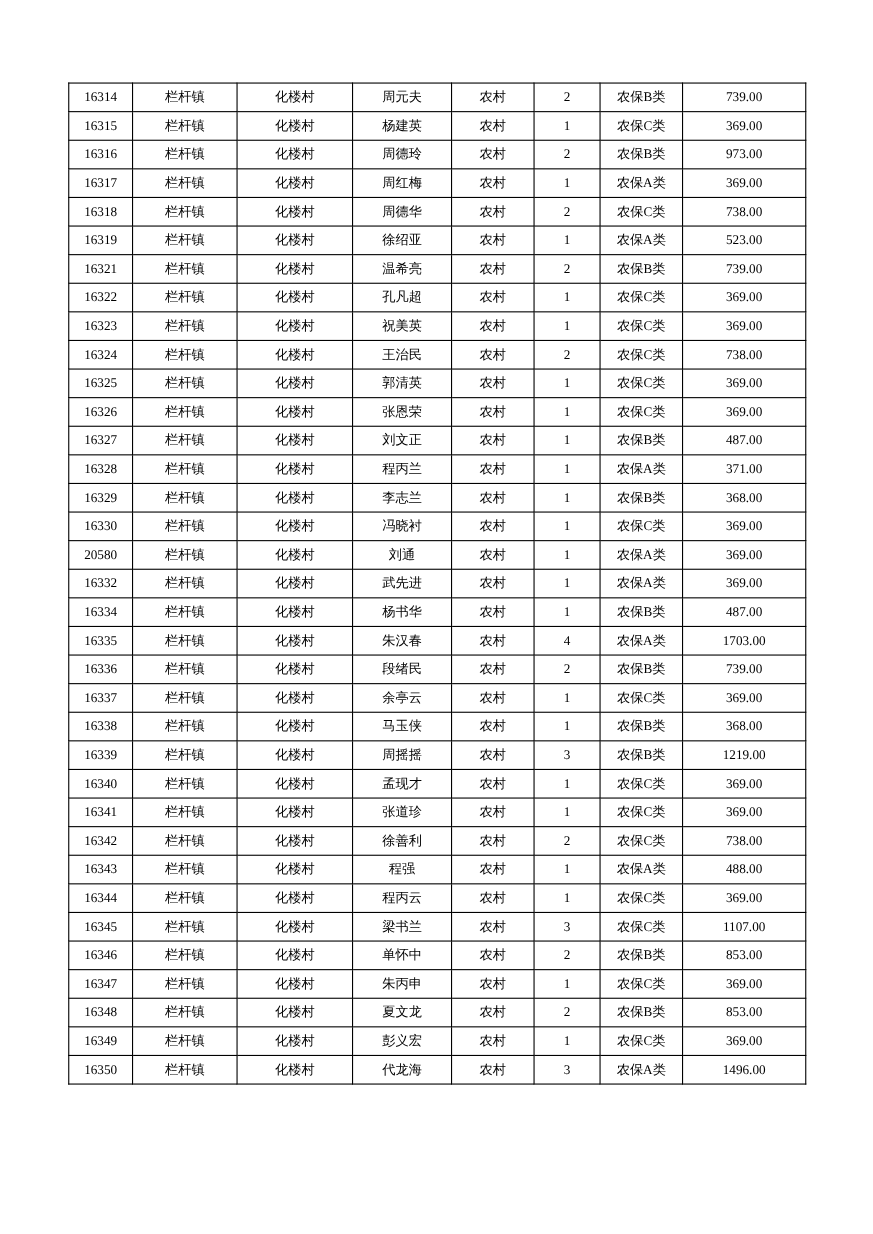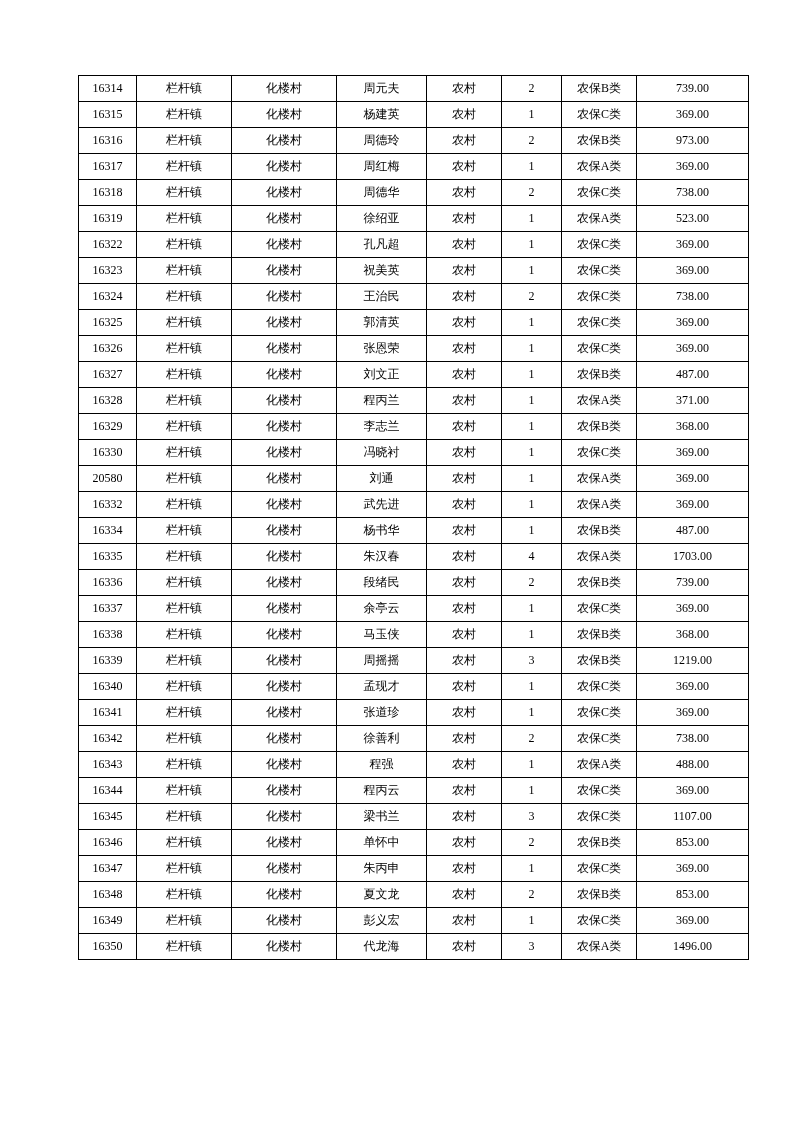--- a/index.html
+++ b/index.html
@@ -25,21 +25,20 @@
   }
   .table-wrap {
     position: absolute;
     top: 75px;
     left: 62px;
   }
   table.data-table {
     border-collapse: collapse;
     table-layout: fixed;
     width: 670px;
-    margin-left: 16px;
   }
   table.data-table td {
     border: 1px solid #000000;
     height: 25px;
     text-align: center;
     vertical-align: middle;
     font-size: 12px;
     line-height: 25px;
     padding: 0 2px;
     overflow: hidden;
@@ -125,20 +124,30 @@
             <td>16319</td>
             <td>栏杆镇</td>
             <td>化楼村</td>
             <td>徐绍亚</td>
             <td>农村</td>
             <td>1</td>
             <td>农保A类</td>
             <td>523.00</td>
           </tr>
           <tr>
+            <td>16321</td>
+            <td>栏杆镇</td>
+            <td>化楼村</td>
+            <td>温希亮</td>
+            <td>农村</td>
+            <td>2</td>
+            <td>农保B类</td>
+            <td>739.00</td>
+          </tr>
+          <tr>
             <td>16322</td>
             <td>栏杆镇</td>
             <td>化楼村</td>
             <td>孔凡超</td>
             <td>农村</td>
             <td>1</td>
             <td>农保C类</td>
             <td>369.00</td>
           </tr>
           <tr>

